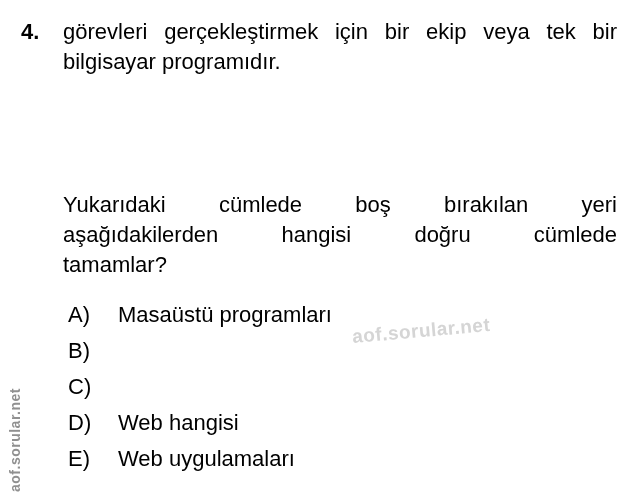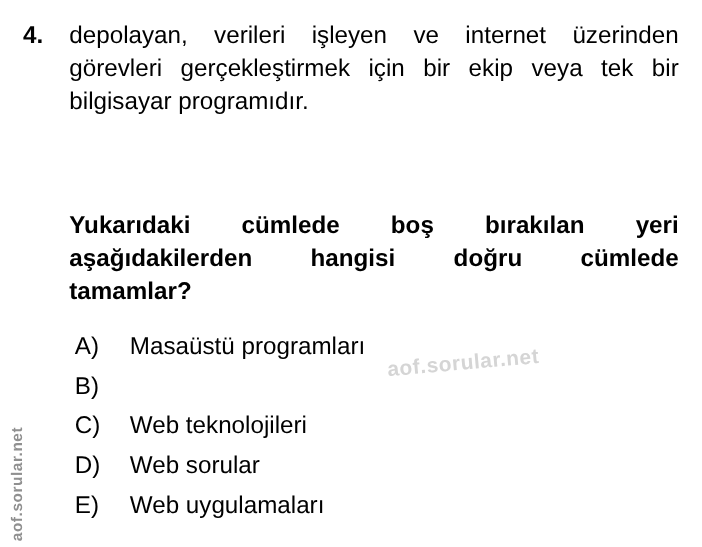--- a/index.html
+++ b/index.html
@@ -20,21 +20,21 @@
     line-height: 30px;
     font-weight: bold;
   }
   .para {
     position: absolute;
     left: 63px;
     width: 554px;
     line-height: 30px;
   }
   .para-body { top: 17px; }
-  .para-stem { top: 190px; font-weight: bold; }
+  .para-stem { top: 190px; font-weight: normal; }
   .line { display: block; }
   .just {
     text-align: justify;
     text-align-last: justify;
     text-justify: inter-word;
   }
   .dashes { font-weight: bold; letter-spacing: 0.5px; }
   .options { position: absolute; left: 68px; top: 300px; width: 420px; }
   .opt-row {
     height: 36px;
@@ -73,46 +73,44 @@
   }
 </style>
 </head>
 <body>
 
 <div class="page">
 
   <div class="qnum">4.</div>
 
   <div class="para para-body">
-    <div class="line just">depolayan, verileri işleyen ve internet üzerinden</div>
     <div class="line just">görevleri gerçekleştirmek için bir ekip veya tek bir</div>
     <div class="line">bilgisayar programıdır.</div>
   </div>
 
   <div class="para para-stem">
     <div class="line just">Yukarıdaki cümlede boş bırakılan yeri</div>
     <div class="line just">aşağıdakilerden hangisi doğru cümlede</div>
     <div class="line">tamamlar?</div>
   </div>
 
   <div class="options">
     <div class="opt-row">
       <span class="opt-letter">A)</span>
       <span class="opt-text">Masaüstü programları</span>
     </div>
     <div class="opt-row">
       <span class="opt-letter">B)</span>
     </div>
     <div class="opt-row">
       <span class="opt-letter">C)</span>
-      <span class="opt-text">Web teknolojileri</span>
     </div>
     <div class="opt-row">
       <span class="opt-letter">D)</span>
-      <span class="opt-text">Web sorular</span>
+      <span class="opt-text">Web hangisi</span>
     </div>
     <div class="opt-row">
       <span class="opt-letter">E)</span>
       <span class="opt-text">Web uygulamaları</span>
     </div>
   </div>
 
   <div class="wm-left">aof.sorular.net</div>
   <div class="wm-diag">aof.sorular.net</div>
 

